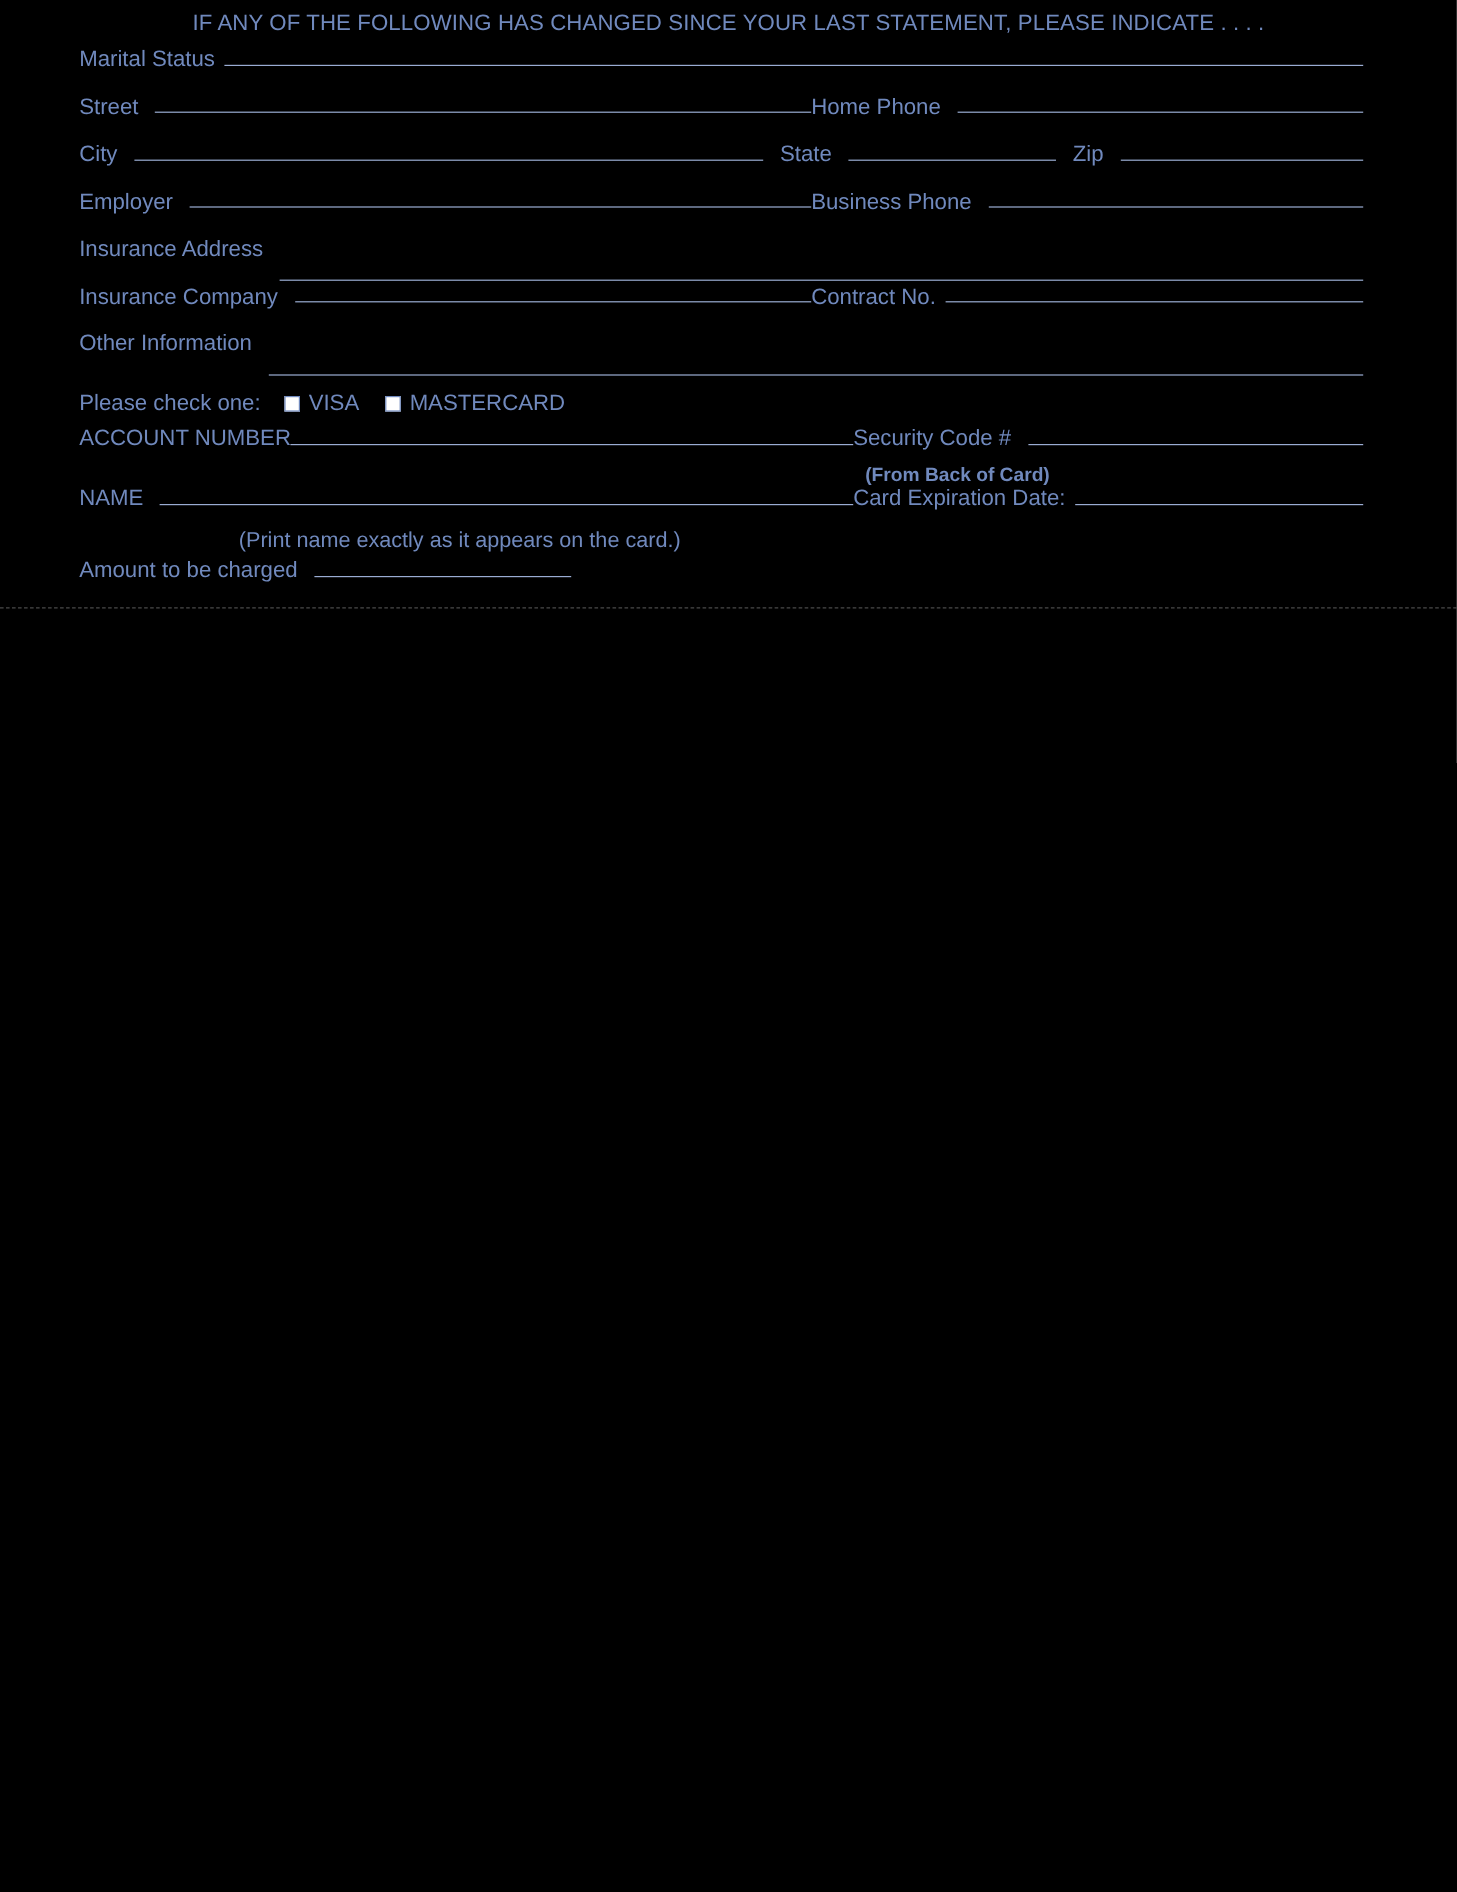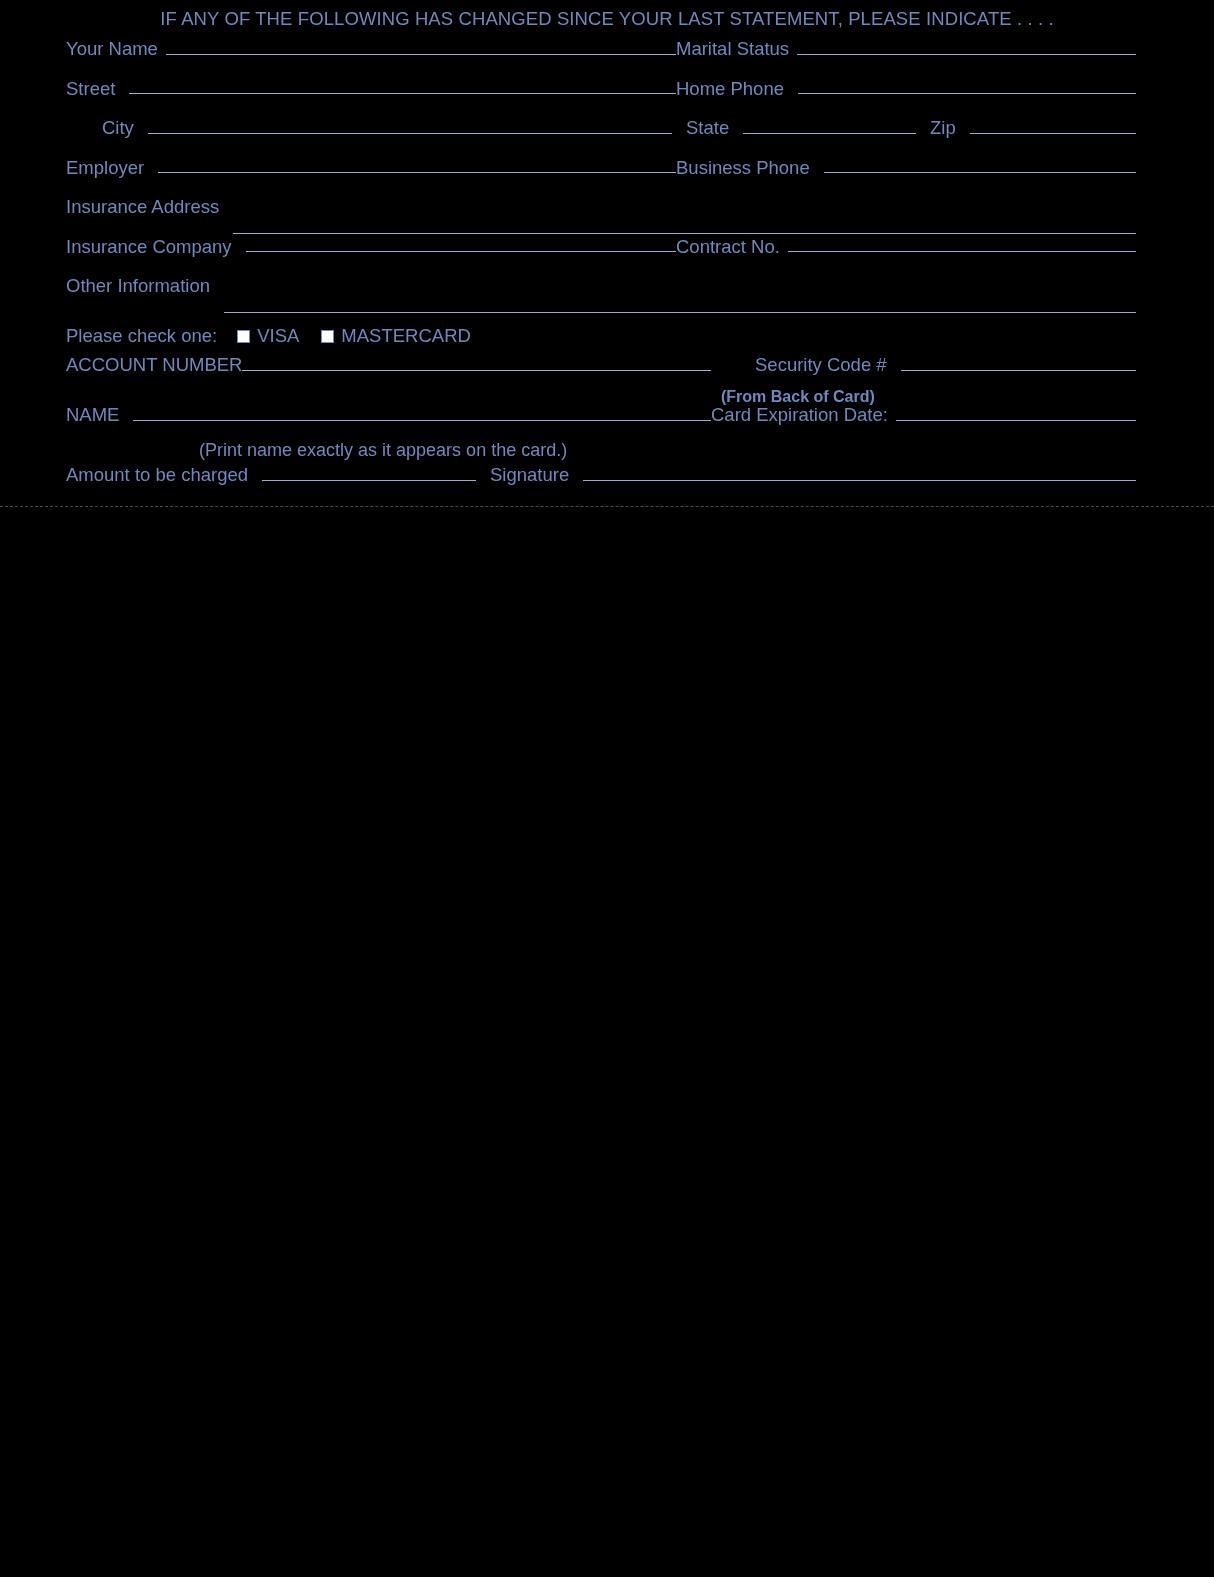--- a/index.html
+++ b/index.html
@@ -117,25 +117,20 @@
 </head>
 <body>
 
 <div class="page">
 
   <div class="header">IF ANY OF THE FOLLOWING HAS CHANGED SINCE YOUR LAST STATEMENT, PLEASE INDICATE . . . .</div>
 
   <div class="form">
 
     <div class="row">
-      <div class="half-left">
-        <span class="label">Your Name</span>
-        <span class="gap-s"></span>
-        <span class="line"></span>
-      </div>
       <div class="half-right">
         <span class="label">Marital Status</span>
         <span class="gap-s"></span>
         <span class="line"></span>
       </div>
     </div>
 
     <div class="row">
       <div class="half-left">
         <span class="label">Street</span>
@@ -143,21 +138,21 @@
         <span class="line"></span>
       </div>
       <div class="half-right">
         <span class="label">Home Phone</span>
         <span class="gap-m"></span>
         <span class="line"></span>
       </div>
     </div>
 
     <div class="row">
-      <div style="width:570px; display:flex; align-items:center;margin-left:36px;">
+      <div style="width:570px; display:flex; align-items:center;">
         <span class="label">City</span>
         <span class="gap-m"></span>
         <span class="line"></span>
       </div>
       <span class="gap-m"></span>
       <div style="width:230px; display:flex; align-items:center;">
         <span class="label">State</span>
         <span class="gap-m"></span>
         <span class="line"></span>
       </div>
@@ -208,21 +203,21 @@
     </div>
 
     <div class="check-row">
       <span class="label" style="margin-right:20px;">Please check one:</span>
       <span class="checkbox"></span>
       <span class="chk-label">VISA</span>
       <span class="checkbox"></span>
       <span class="chk-label">MASTERCARD</span>
     </div>
 
-    <div class="row acct-row" style="position:relative;gap:44px;">
+    <div class="row acct-row" style="position:relative;">
       <div style="width:645px; display:flex; align-items:baseline;">
         <span class="label">ACCOUNT NUMBER</span>
         <span class="line"></span>
       </div>
       <div class="half-right">
         <span class="label">Security Code #</span>
         <span class="gap-m"></span>
         <span class="line"></span>
       </div>
       <span class="note-tiny" style="left:655px; top:32px;">(From Back of Card)</span>
@@ -245,24 +240,19 @@
       <span class="note-paren" style="position:absolute; left:133px; top:8px;">(Print name exactly as it appears on the card.)</span>
     </div>
 
     <div class="row">
       <div style="width:410px; display:flex; align-items:baseline;">
         <span class="label">Amount to be charged</span>
         <span class="gap-m"></span>
         <span class="line"></span>
       </div>
       <span class="gap-m"></span>
-      <div class="half-right">
-        <span class="label">Signature</span>
-        <span class="gap-m"></span>
-        <span class="line"></span>
-      </div>
     </div>
 
   </div>
 
   <div class="tear"></div>
 
 </div>
 
 </body></html>

